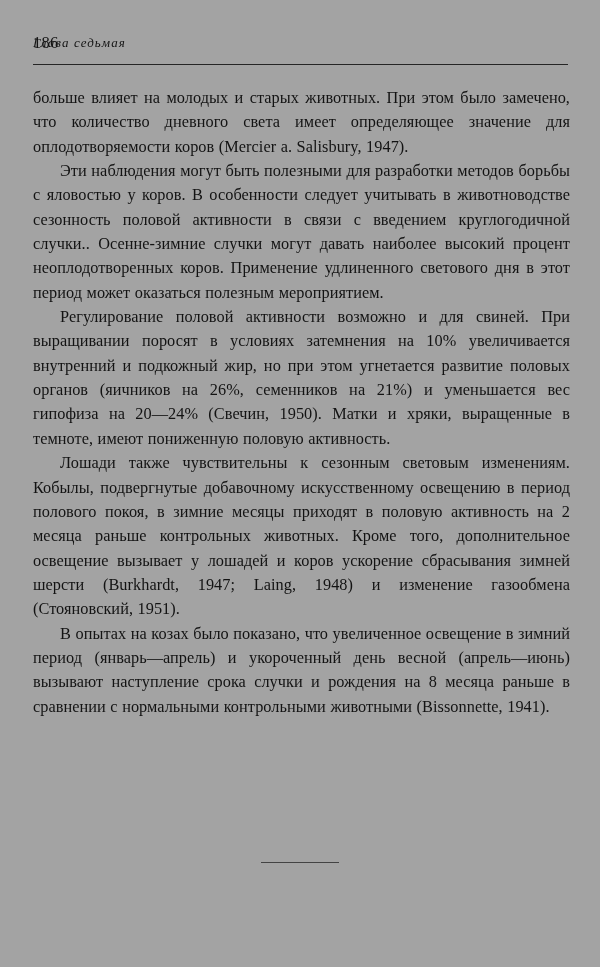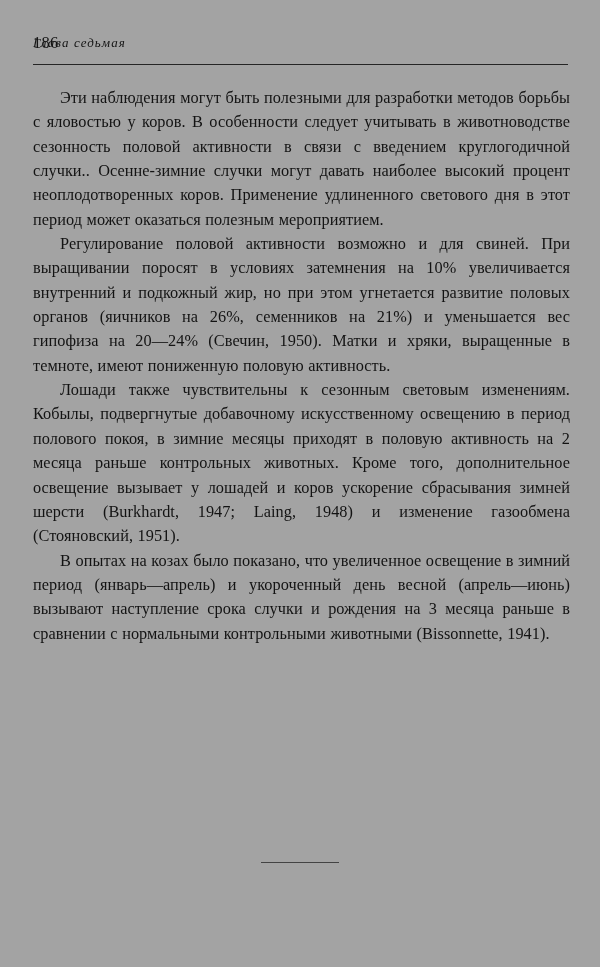--- a/index.html
+++ b/index.html
@@ -101,21 +101,22 @@
 <div class="page">
 
   <div class="running-head">
     <div class="folio">186</div>
     <div class="chapter-title">Глава седьмая</div>
   </div>
 
   <div class="head-rule"></div>
 
   <div class="textblock">
+    <p class="para first">больше влияет на молодых и старых животных. При этом было замечено, что количество дневного света имеет определяющее значение для оплодотворяемости коров (Mercier a. Salisbury, 1947).</p>
     <p class="para">Эти наблюдения могут быть полезными для разработки методов борьбы с яловостью у коров. В особенности следует учитывать в животноводстве сезонность половой активности в связи с введением круглогодичной случки.. Осенне-зимние случки могут давать наиболее высокий процент неоплодотворенных коров. Применение удлиненного светового дня в этот период может оказаться полезным мероприятием.</p>
     <p class="para">Регулирование половой активности возможно и для свиней. При выращивании поросят в условиях затемнения на 10% увеличивается внутренний и подкожный жир, но при этом угнетается развитие половых органов (яичников на 26%, семенников на 21%) и уменьшается вес гипофиза на 20—24% (Свечин, 1950). Матки и хряки, выращенные в темноте, имеют пониженную половую активность.</p>
     <p class="para">Лошади также чувствительны к сезонным световым изменениям. Кобылы, подвергнутые добавочному искусственному освещению в период полового покоя, в зимние месяцы приходят в половую активность на 2 месяца раньше контрольных животных. Кроме того, дополнительное освещение вызывает у лошадей и коров ускорение сбрасывания зимней шерсти (Burkhardt, 1947; Laing, 1948) и изменение газообмена (Стояновский, 1951).</p>
-    <p class="para">В опытах на козах было показано, что увеличенное освещение в зимний период (январь—апрель) и укороченный день весной (апрель—июнь) вызывают наступление срока случки и рождения на 3 месяца раньше в сравнении с нормальными контрольными животными (Bissonnette, 1941).</p>
+    <p class="para">В опытах на козах было показано, что увеличенное освещение в зимний период (январь—апрель) и укороченный день весной (апрель—июнь) вызывают наступление срока случки и рождения на 8 месяца раньше в сравнении с нормальными контрольными животными (Bissonnette, 1941).</p>
   </div>
 
   <div class="ornament"></div>
 
 </div>
 
 </body></html>

